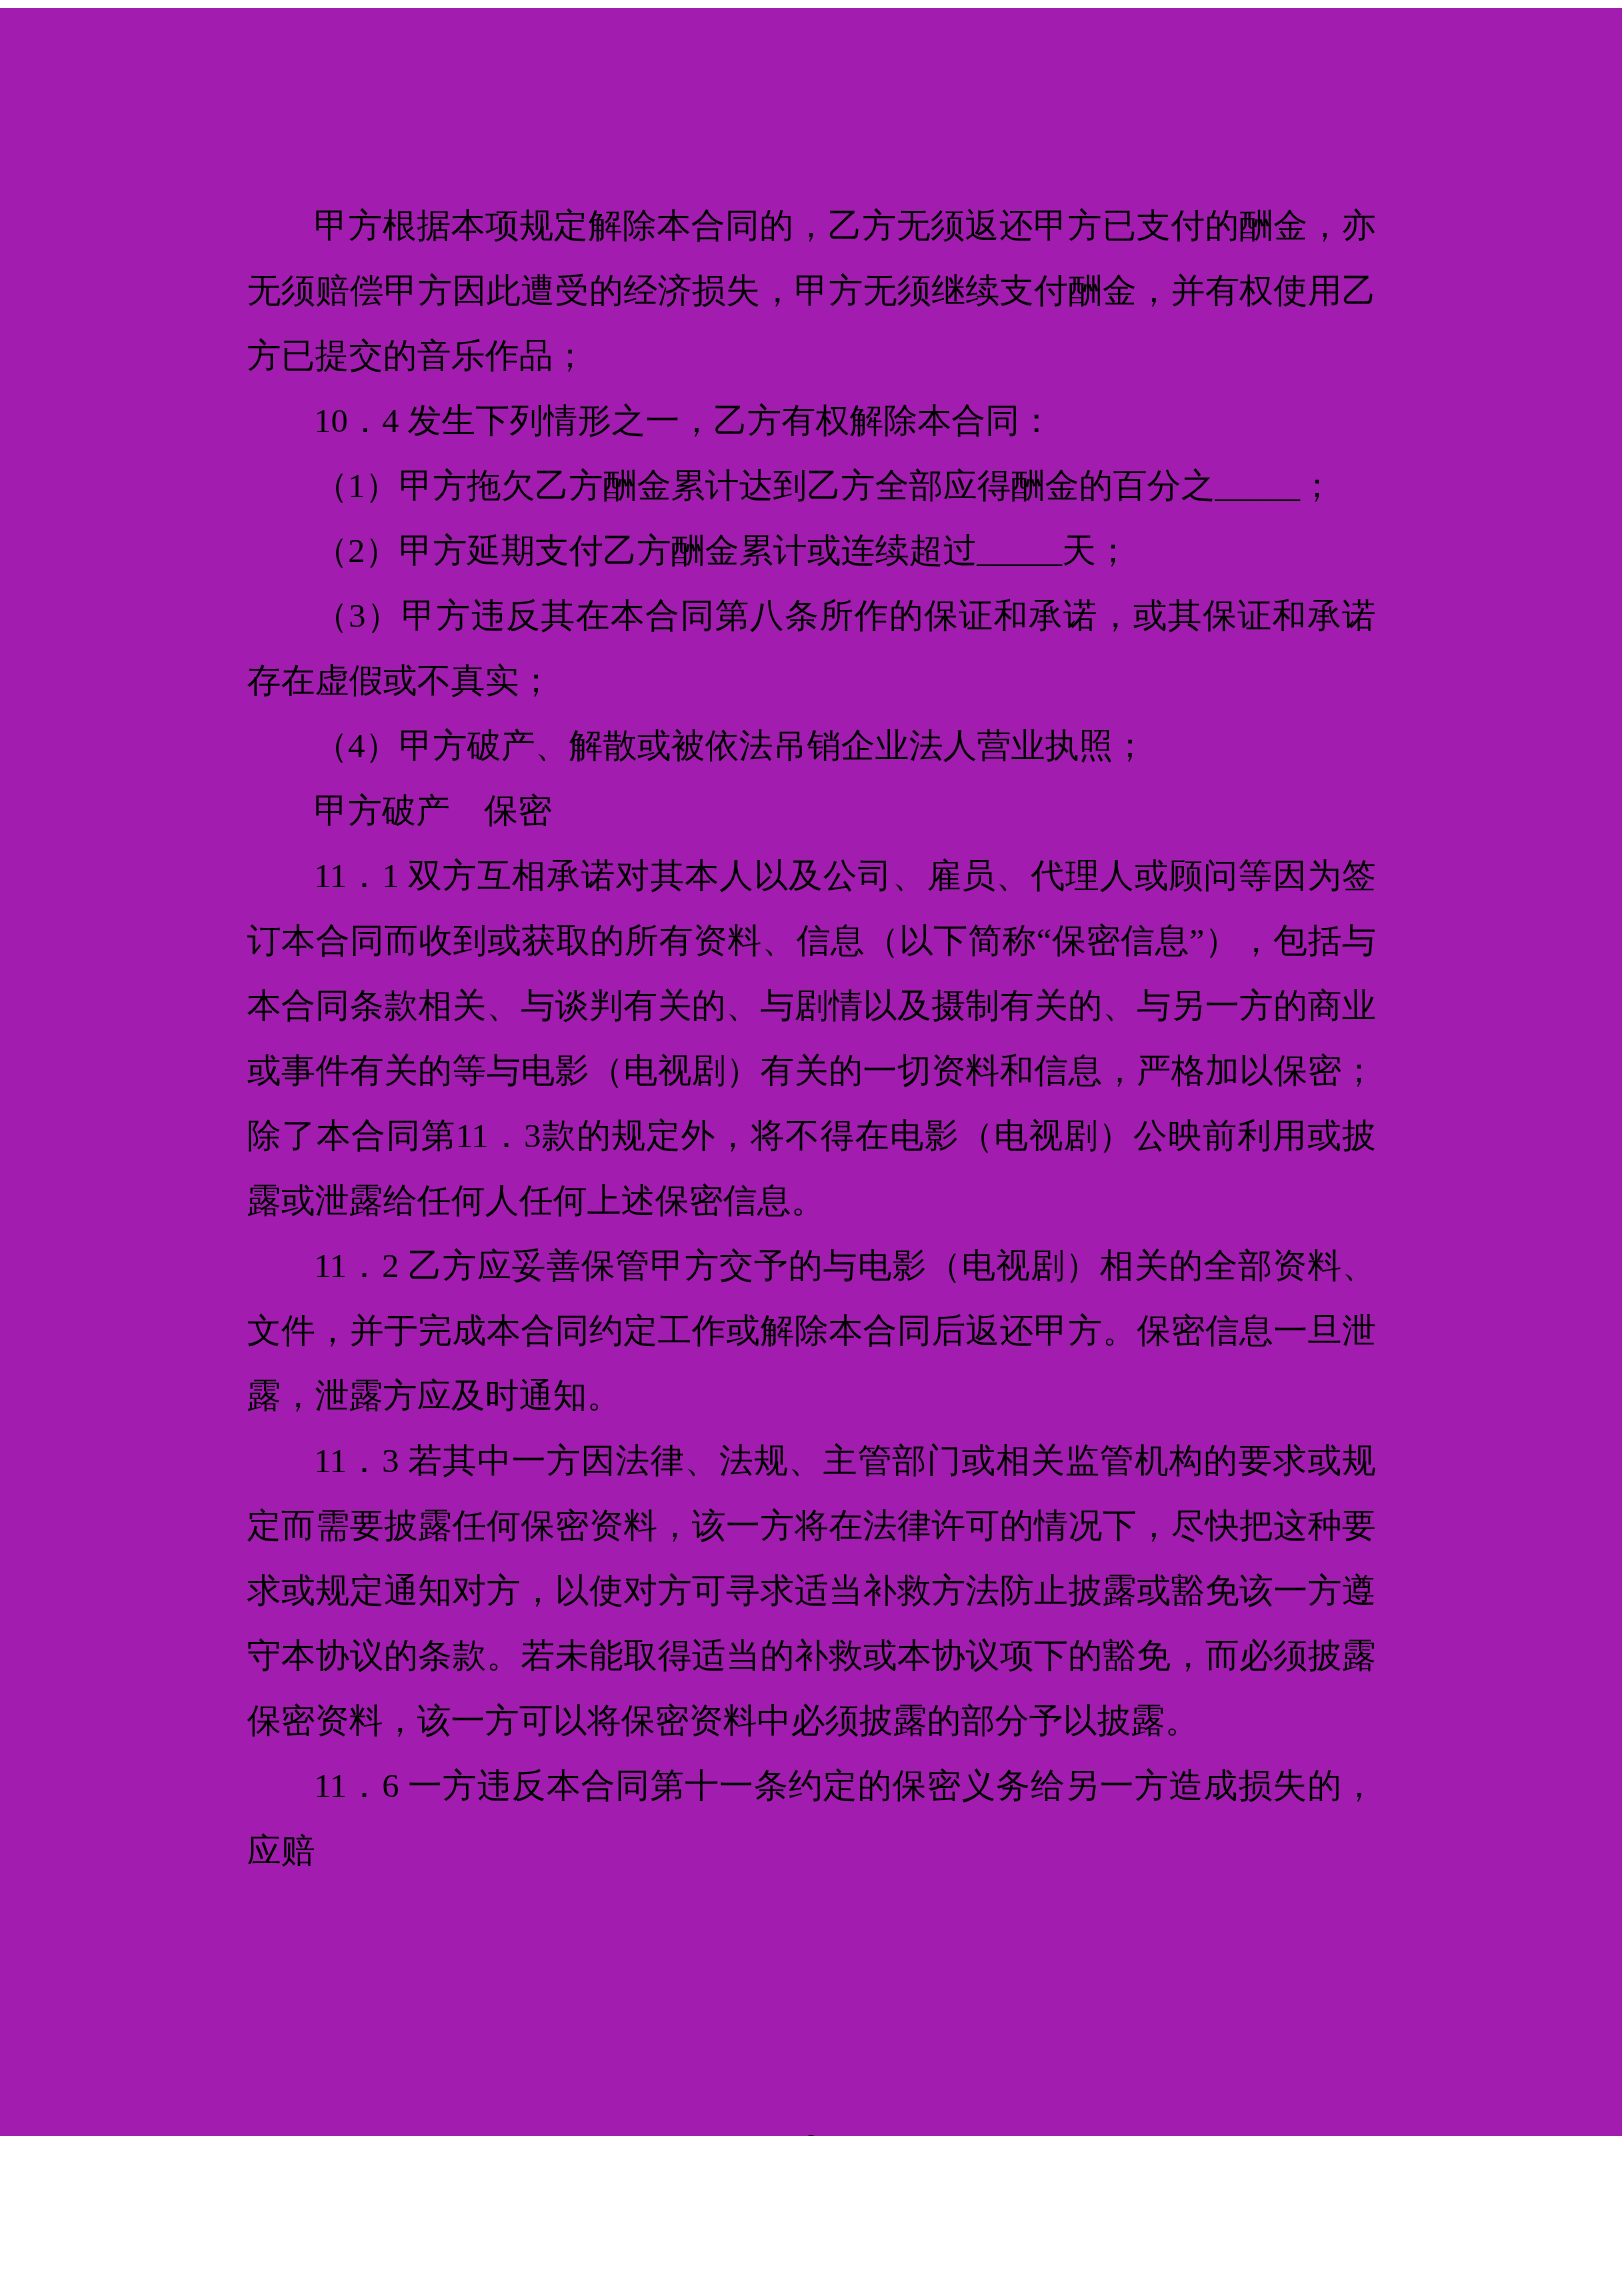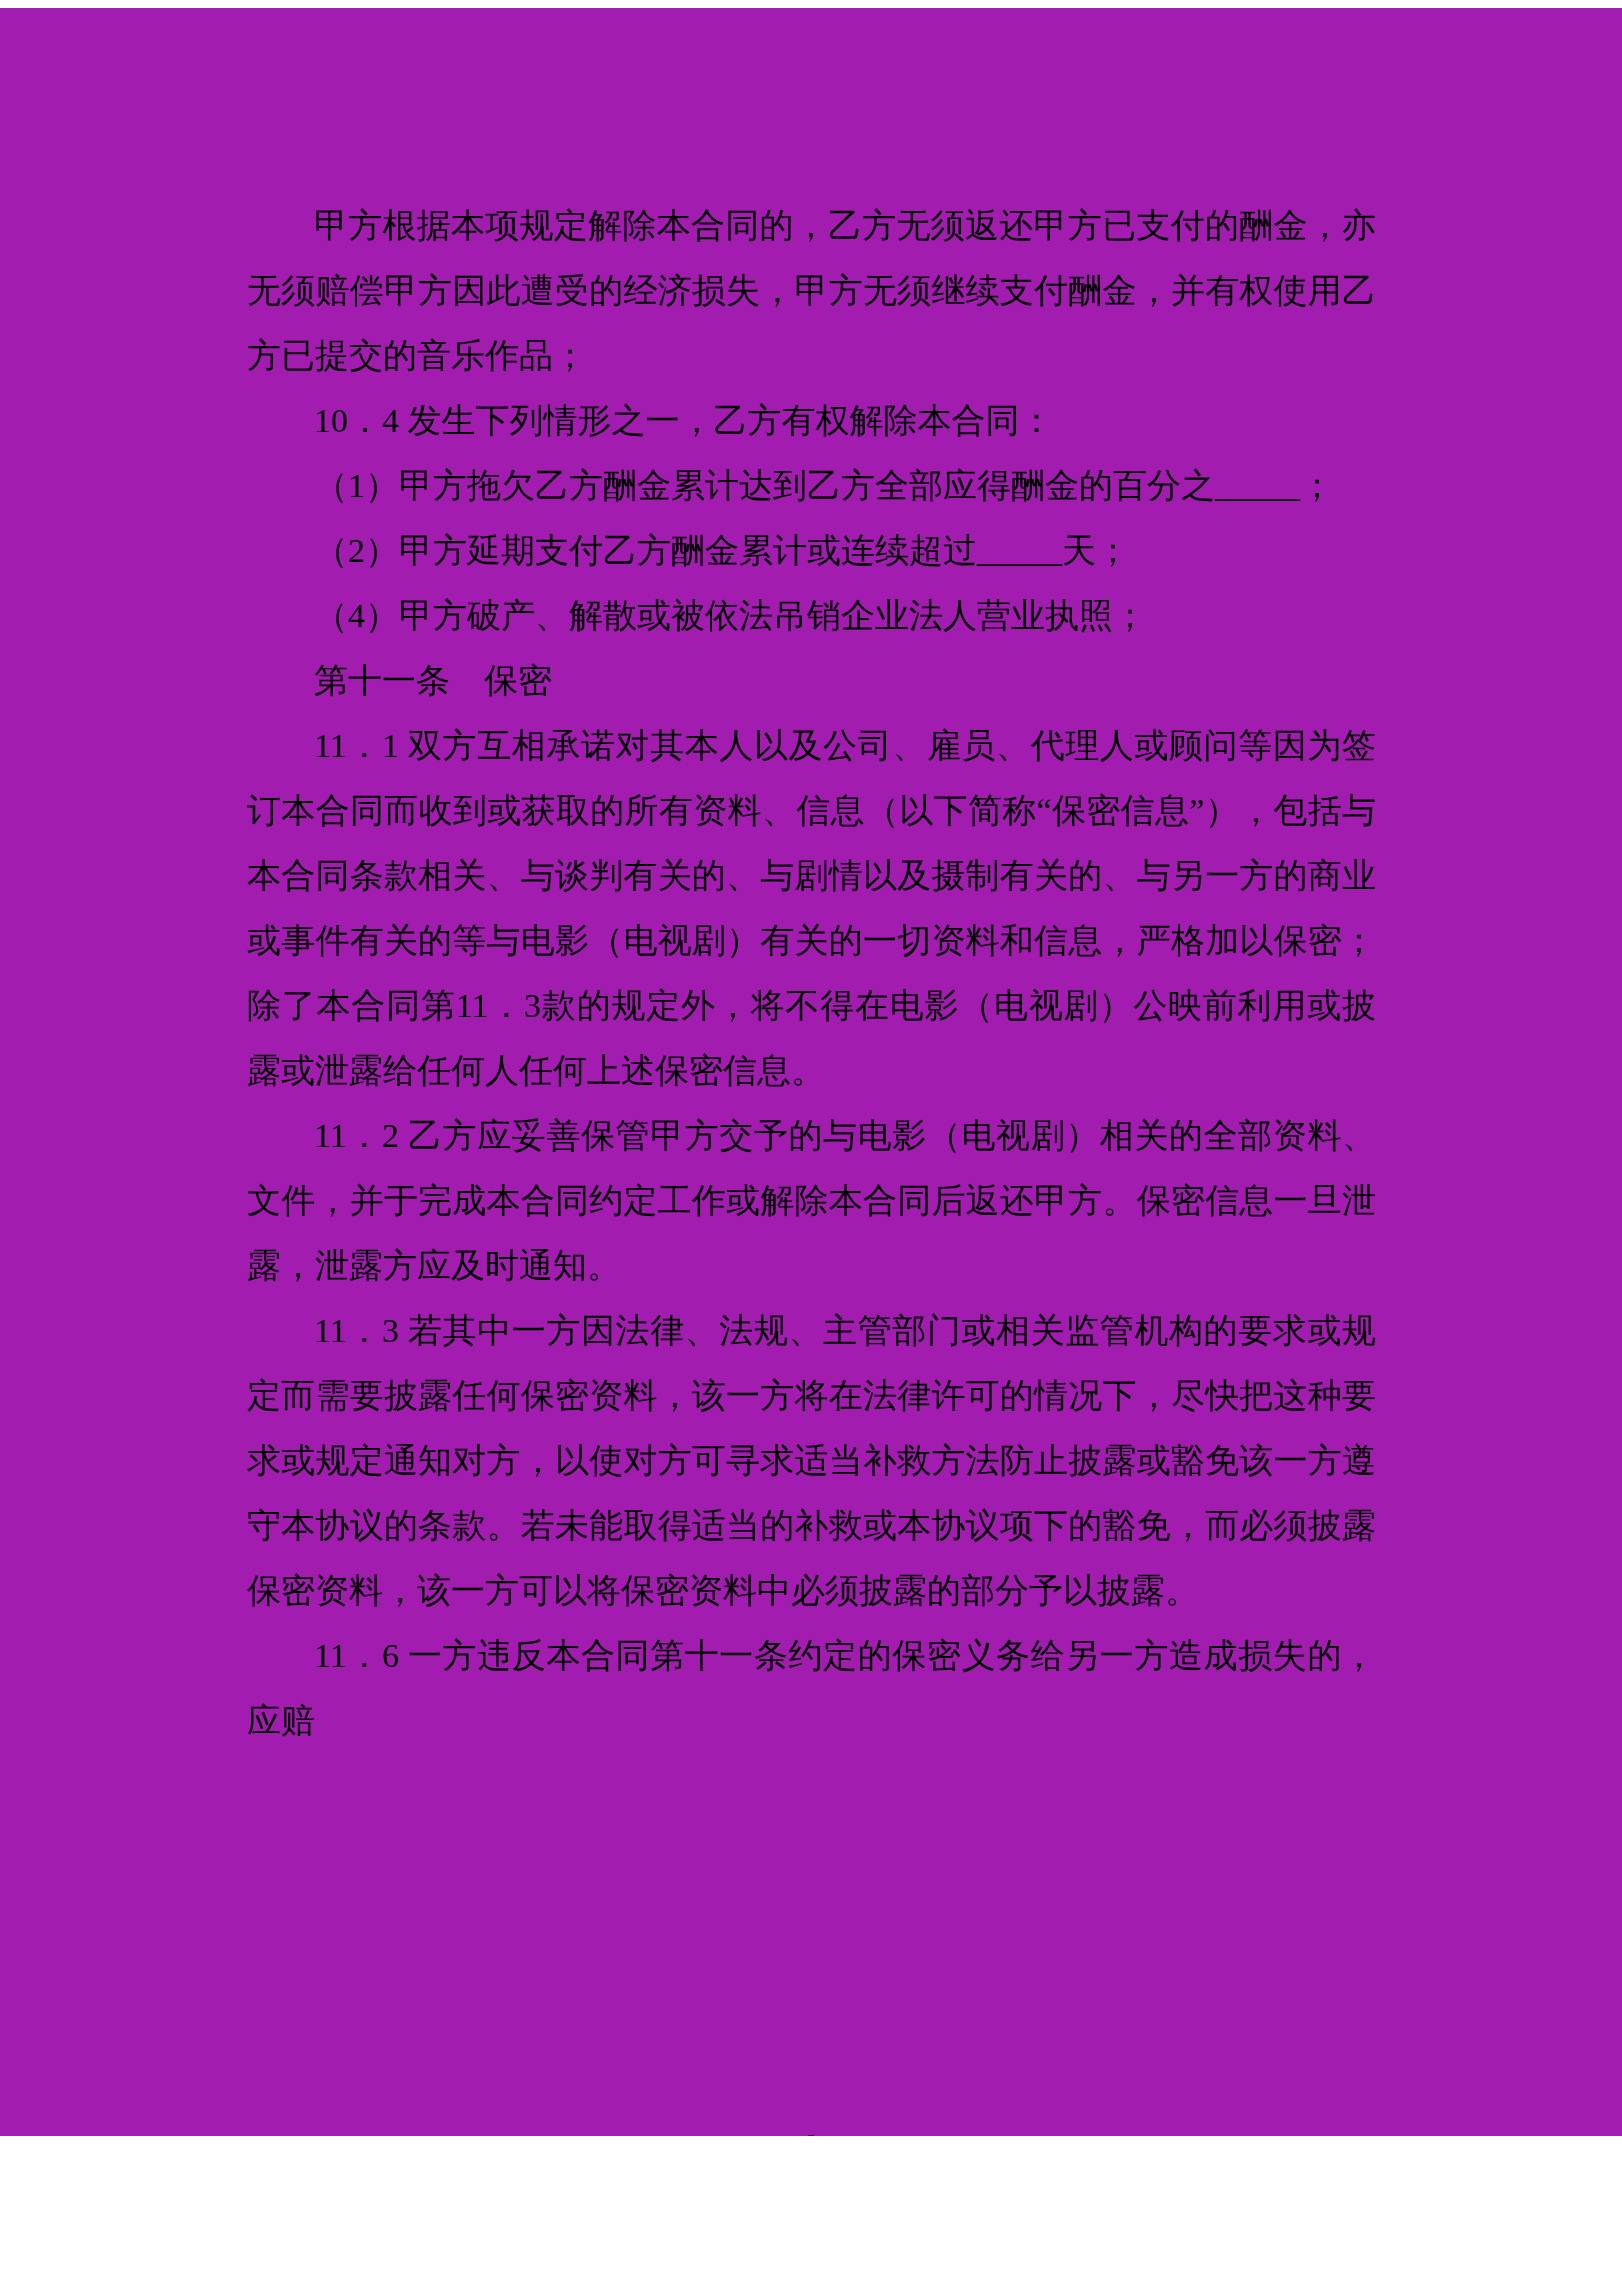--- a/index.html
+++ b/index.html
@@ -45,22 +45,23 @@
 </style>
 </head>
 <body>
 
 <div class="page">
   <div class="content">
     <p>甲方根据本项规定解除本合同的，乙方无须返还甲方已支付的酬金，亦无须赔偿甲方因此遭受的经济损失，甲方无须继续支付酬金，并有权使用乙方已提交的音乐作品；</p>
     <p>10．4 发生下列情形之一，乙方有权解除本合同：</p>
     <p>（1）甲方拖欠乙方酬金累计达到乙方全部应得酬金的百分之_____；</p>
     <p>（2）甲方延期支付乙方酬金累计或连续超过_____天；</p>
+    <p>（3）甲方违反其在本合同第八条所作的保证和承诺，或其保证和承诺存在虚假或不真实；</p>
     <p>（4）甲方破产、解散或被依法吊销企业法人营业执照；</p>
-    <p>第十一条　保密</p>
+    <p>甲方破产　保密</p>
     <p>11．1 双方互相承诺对其本人以及公司、雇员、代理人或顾问等因为签订本合同而收到或获取的所有资料、信息（以下简称“保密信息”），包括与本合同条款相关、与谈判有关的、与剧情以及摄制有关的、与另一方的商业或事件有关的等与电影（电视剧）有关的一切资料和信息，严格加以保密；除了本合同第11．3款的规定外，将不得在电影（电视剧）公映前利用或披露或泄露给任何人任何上述保密信息。</p>
     <p>11．2 乙方应妥善保管甲方交予的与电影（电视剧）相关的全部资料、文件，并于完成本合同约定工作或解除本合同后返还甲方。保密信息一旦泄露，泄露方应及时通知。</p>
     <p>11．3 若其中一方因法律、法规、主管部门或相关监管机构的要求或规定而需要披露任何保密资料，该一方将在法律许可的情况下，尽快把这种要求或规定通知对方，以使对方可寻求适当补救方法防止披露或豁免该一方遵守本协议的条款。若未能取得适当的补救或本协议项下的豁免，而必须披露保密资料，该一方可以将保密资料中必须披露的部分予以披露。</p>
     <p>11．6 一方违反本合同第十一条约定的保密义务给另一方造成损失的，应赔</p>
   </div>
   <div class="page-number">9</div>
 </div>
 
 
 </body></html>

